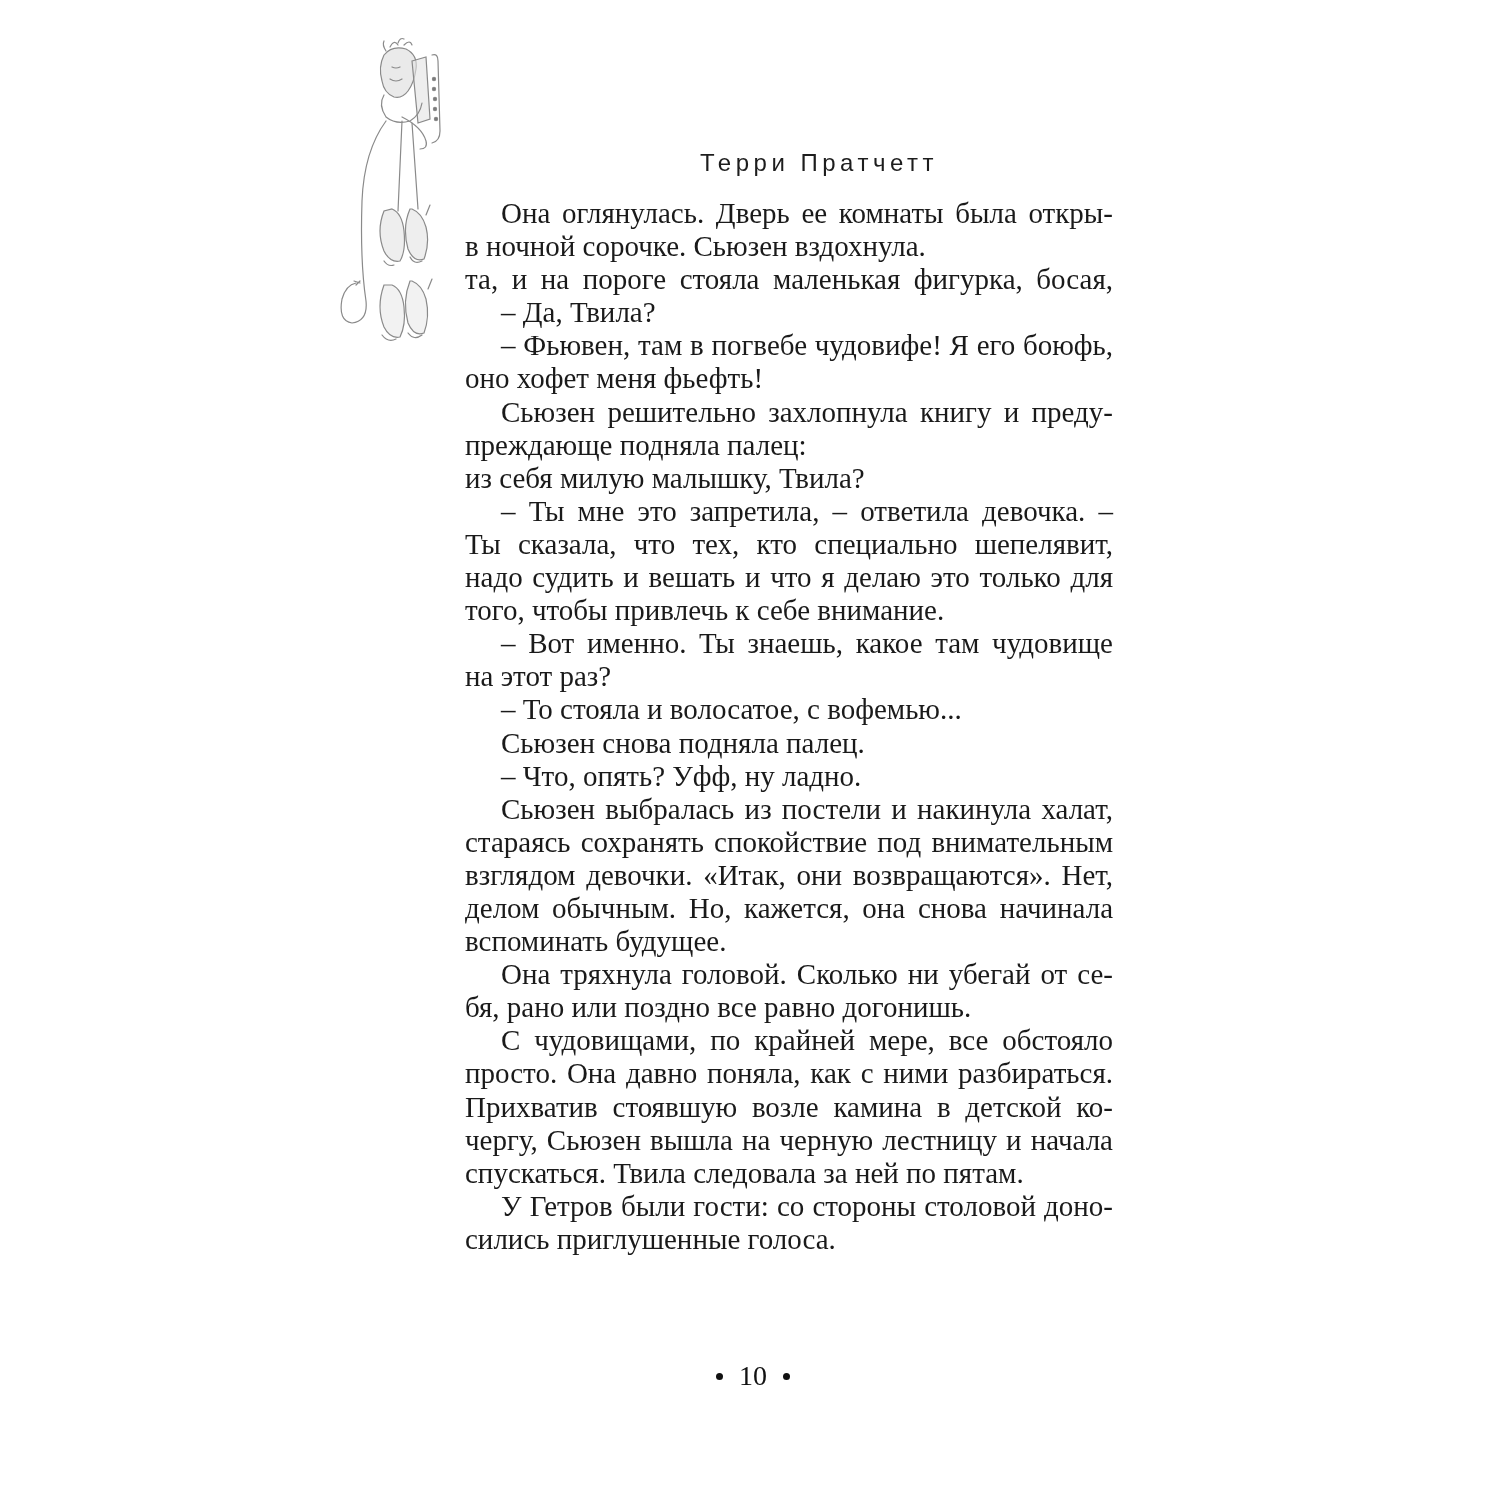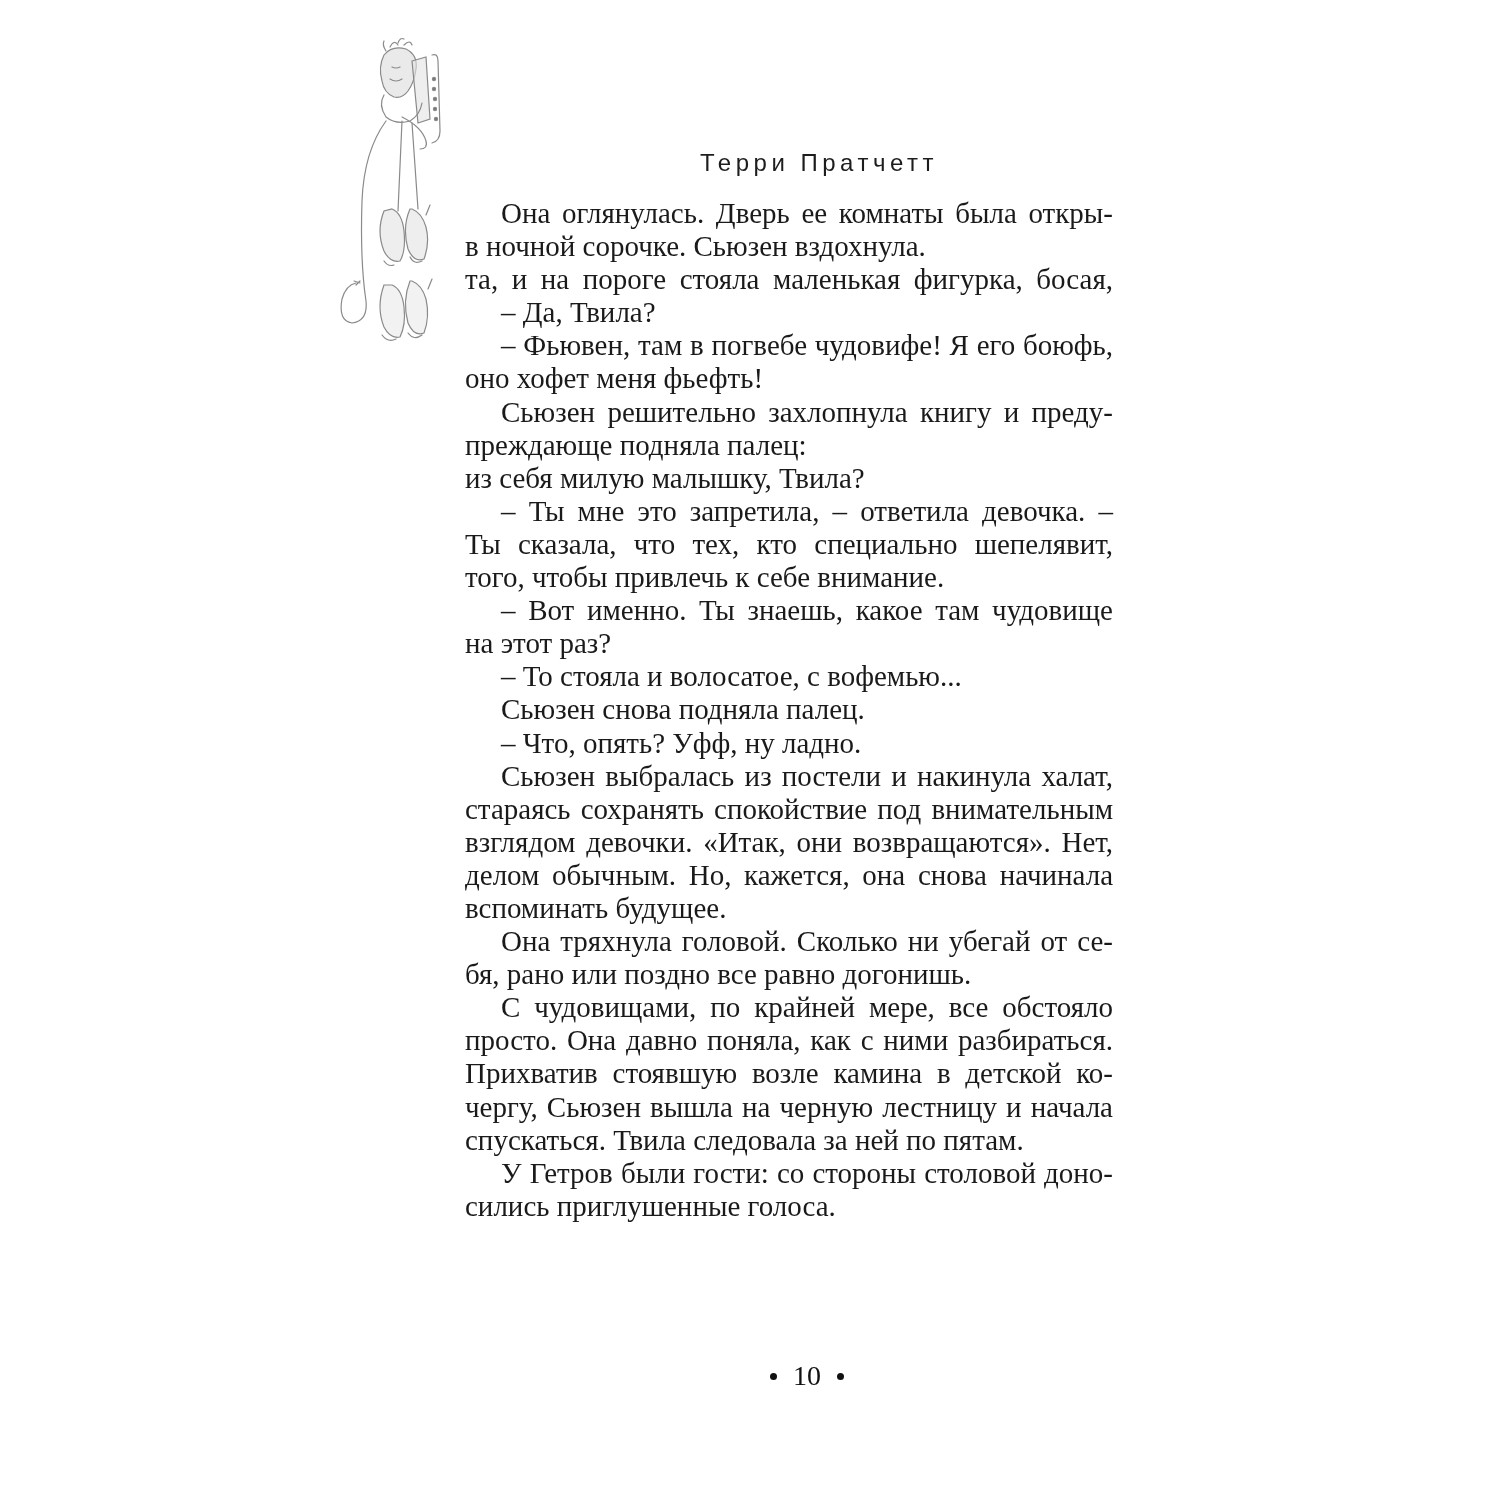--- a/index.html
+++ b/index.html
@@ -64,21 +64,21 @@
     }
     .line.indent {
       padding-left: 36px;
     }
     em { font-style: italic; }
     .folio {
       position: absolute;
       top: 1358px;
       left: 700px;
       width: 160px;
-      text-align: right;
+      text-align: left;
       font-size: 28px;
       line-height: 36px;
       color: #111;
     }
     .folio .dot {
       display: inline-block;
       width: 7px; height: 7px;
       background: #111;
       border-radius: 50%;
       vertical-align: middle;
@@ -133,20 +133,21 @@
       <span class="line last">в ночной сорочке. Сьюзен вздохнула.</span>
       <span class="line">та, и на пороге стояла маленькая фигурка, босая,</span>
       <span class="line indent last">– Да, Твила?</span>
       <span class="line indent">– Фьювен, там в погвебе чудовифе! Я его боюфь,</span>
       <span class="line last">оно хофет меня фьефть!</span>
       <span class="line indent">Сьюзен решительно захлопнула книгу и преду-</span>
       <span class="line last">преждающе подняла палец:</span>
       <span class="line last">из себя милую малышку, Твила?</span>
       <span class="line indent">– Ты мне это запретила, – ответила девочка. –</span>
       <span class="line">Ты сказала, что тех, кто специально шепелявит,</span>
+      <span class="line">надо судить и вешать и что я делаю это только для</span>
       <span class="line last">того, чтобы привлечь к себе внимание.</span>
       <span class="line indent">– Вот именно. Ты знаешь, какое там чудовище</span>
       <span class="line last">на этот раз?</span>
       <span class="line indent last">– То стояла и волосатое, с вофемью...</span>
       <span class="line indent last">Сьюзен снова подняла палец.</span>
       <span class="line indent last">– Что, опять? Уфф, ну ладно.</span>
       <span class="line indent">Сьюзен выбралась из постели и накинула халат,</span>
       <span class="line">стараясь сохранять спокойствие под внимательным</span>
       <span class="line">взглядом девочки. «Итак, они возвращаются». Нет,</span>
       <span class="line">делом обычным. Но, кажется, она снова начинала</span>

